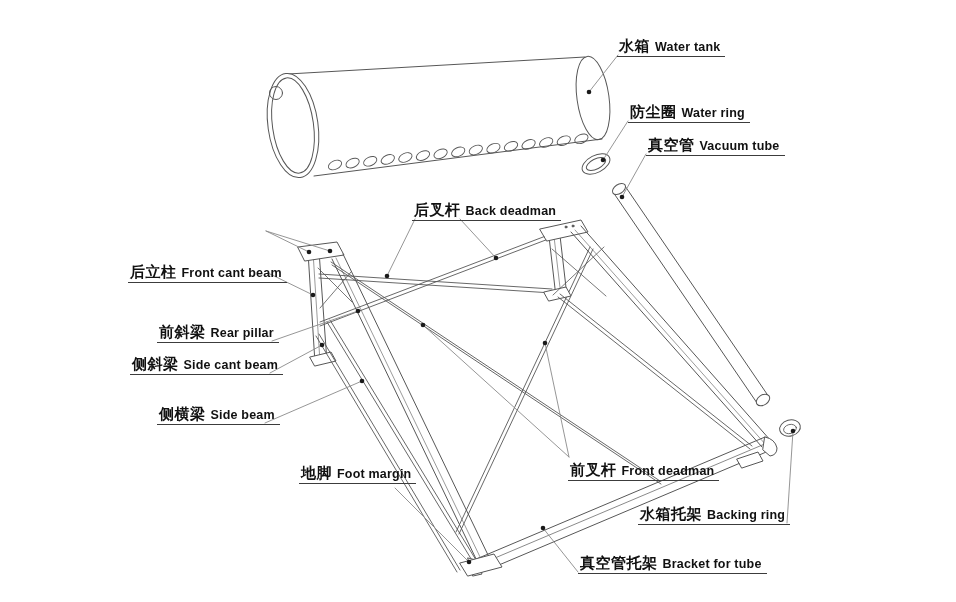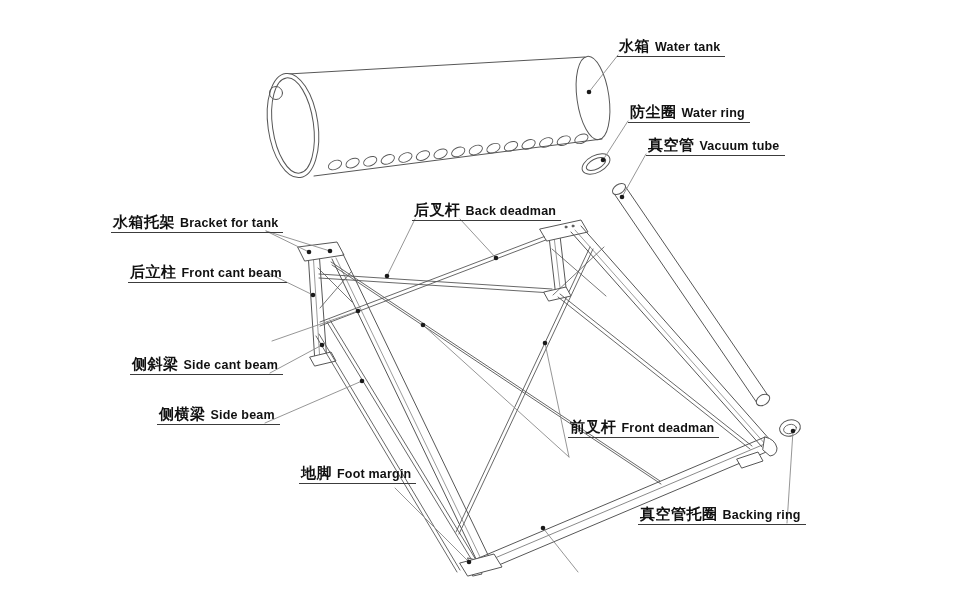--- a/index.html
+++ b/index.html
@@ -173,22 +173,23 @@
         <circle cx="433" cy="562" r="2.3"></circle>
         <circle cx="757" cy="431" r="2.3"></circle>
         <circle cx="507" cy="528" r="2.3"></circle>
       </g>
     </g>
   </svg>
 
   <div class="label" style="left:581px;top:37px;"><span class="zh">水箱</span><span class="en">Water tank</span></div>
   <div class="label" style="left:592px;top:103px;"><span class="zh">防尘圈</span><span class="en">Water ring</span></div>
   <div class="label" style="left:610px;top:136px;"><span class="zh">真空管</span><span class="en">Vacuum tube</span></div>
-  <div class="label" style="left:75px;top:213px;"><span class="zh">水箱托架</span><span class="en">Bracket for tank</span></div>
   <div class="label" style="left:92px;top:263px;"><span class="zh">后立柱</span><span class="en">Front cant beam</span></div>
+  <div class="label" style="left:121px;top:323px;"><span class="zh">前斜梁</span><span class="en">Rear pillar</span></div>
   <div class="label" style="left:94px;top:355px;"><span class="zh">侧斜梁</span><span class="en">Side cant beam</span></div>
   <div class="label" style="left:121px;top:405px;"><span class="zh">侧横梁</span><span class="en">Side beam</span></div>
   <div class="label" style="left:376px;top:201px;"><span class="zh">后叉杆</span><span class="en">Back deadman</span></div>
-  <div class="label" style="left:532px;top:418px;"><span class="zh">前叉杆</span><span class="en">Front deadman</span></div>
+  <div class="label" style="left:532px;top:461px;"><span class="zh">前叉杆</span><span class="en">Front deadman</span></div>
   <div class="label" style="left:263px;top:464px;"><span class="zh">地脚</span><span class="en">Foot margin</span></div>
-  <div class="label" style="left:602px;top:505px;"><span class="zh">真空管托圈</span><span class="en">Backing ring</span></div>
+  <div class="label" style="left:602px;top:505px;"><span class="zh">水箱托架</span><span class="en">Backing ring</span></div>
+  <div class="label" style="left:542px;top:554px;"><span class="zh">真空管托架</span><span class="en">Bracket for tube</span></div>
 
 </div>
 
 </body></html>

